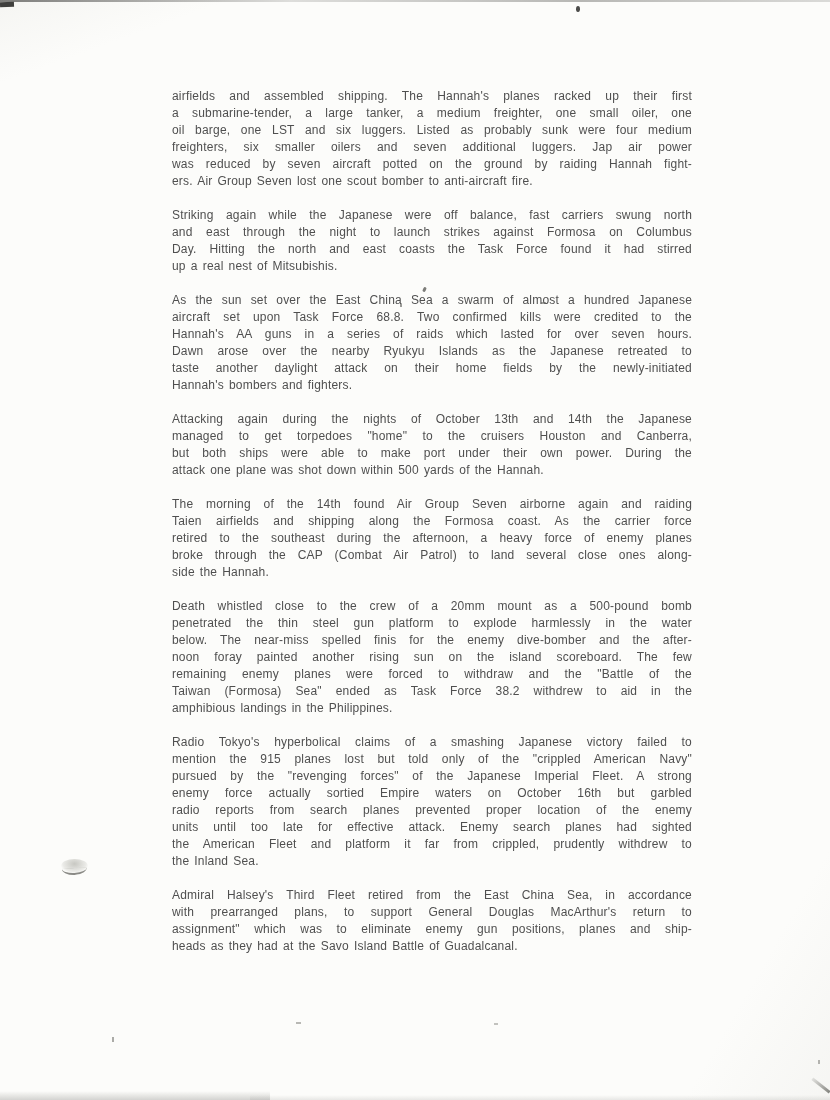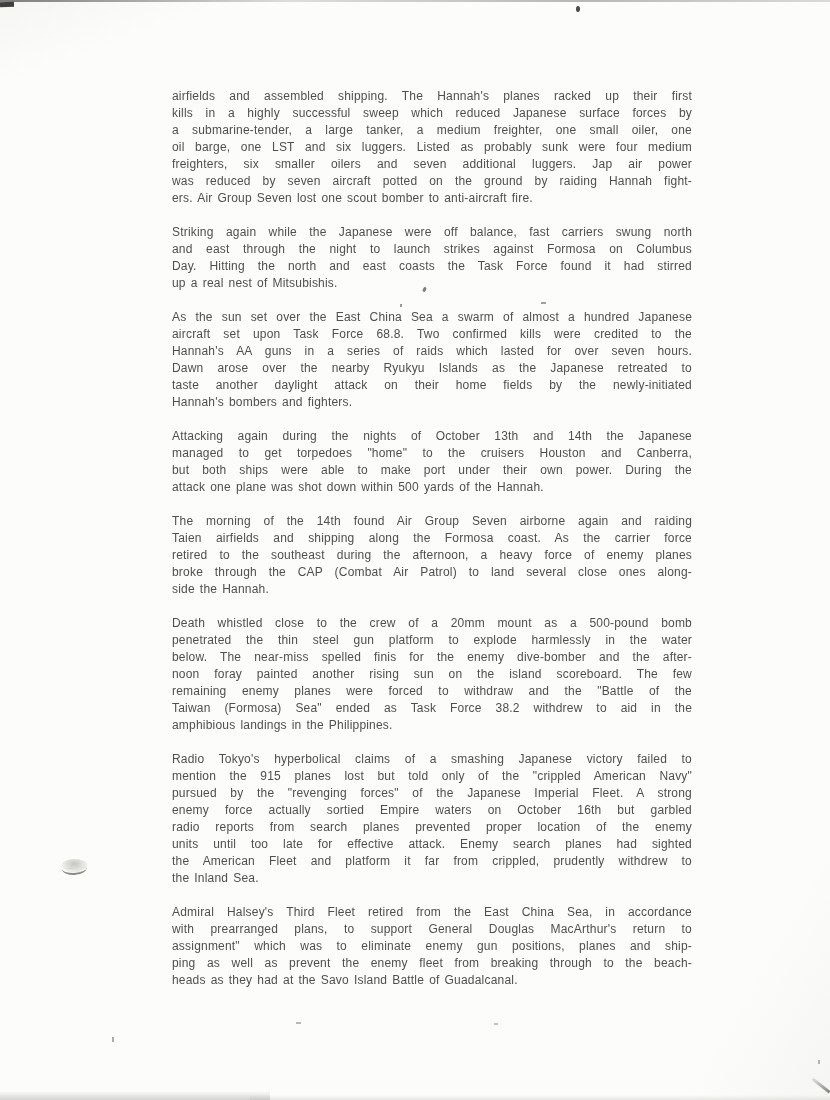--- a/index.html
+++ b/index.html
@@ -112,21 +112,20 @@
   <div class="artifact speck-f"></div>
   <div class="artifact speck-g"></div>
   <div class="artifact corner-stroke"></div>
   <div class="artifact bottom-left-shade"></div>
   <div class="artifact bottom-edge-shade"></div>
 
   <div class="textblock">
 
     <p class="para">
       <span class="line">airfields and assembled shipping. The Hannah's planes racked up their first</span>
-      <span class="line">kills in a highly successful sweep which reduced Japanese surface forces by</span>
       <span class="line">a submarine-tender, a large tanker, a medium freighter, one small oiler, one</span>
       <span class="line">oil barge, one LST and six luggers. Listed as probably sunk were four medium</span>
       <span class="line">freighters, six smaller oilers and seven additional luggers. Jap air power</span>
       <span class="line">was reduced by seven aircraft potted on the ground by raiding Hannah fight-</span>
       <span class="line last">ers. Air Group Seven lost one scout bomber to anti-aircraft fire.</span>
     </p>
 
     <p class="para">
       <span class="line">Striking again while the Japanese were off balance, fast carriers swung north</span>
       <span class="line">and east through the night to launch strikes against Formosa on Columbus</span>
@@ -176,18 +175,17 @@
       <span class="line">radio reports from search planes prevented proper location of the enemy</span>
       <span class="line">units until too late for effective attack. Enemy search planes had sighted</span>
       <span class="line">the American Fleet and platform it far from crippled, prudently withdrew to</span>
       <span class="line last">the Inland Sea.</span>
     </p>
 
     <p class="para">
       <span class="line">Admiral Halsey's Third Fleet retired from the East China Sea, in accordance</span>
       <span class="line">with prearranged plans, to support General Douglas MacArthur's return to</span>
       <span class="line">assignment" which was to eliminate enemy gun positions, planes and ship-</span>
-      <span class="line">ping as well as prevent the enemy fleet from breaking through to the beach-</span>
       <span class="line last">heads as they had at the Savo Island Battle of Guadalcanal.</span>
     </p>
 
   </div>
 </div>
 
 </body></html>

